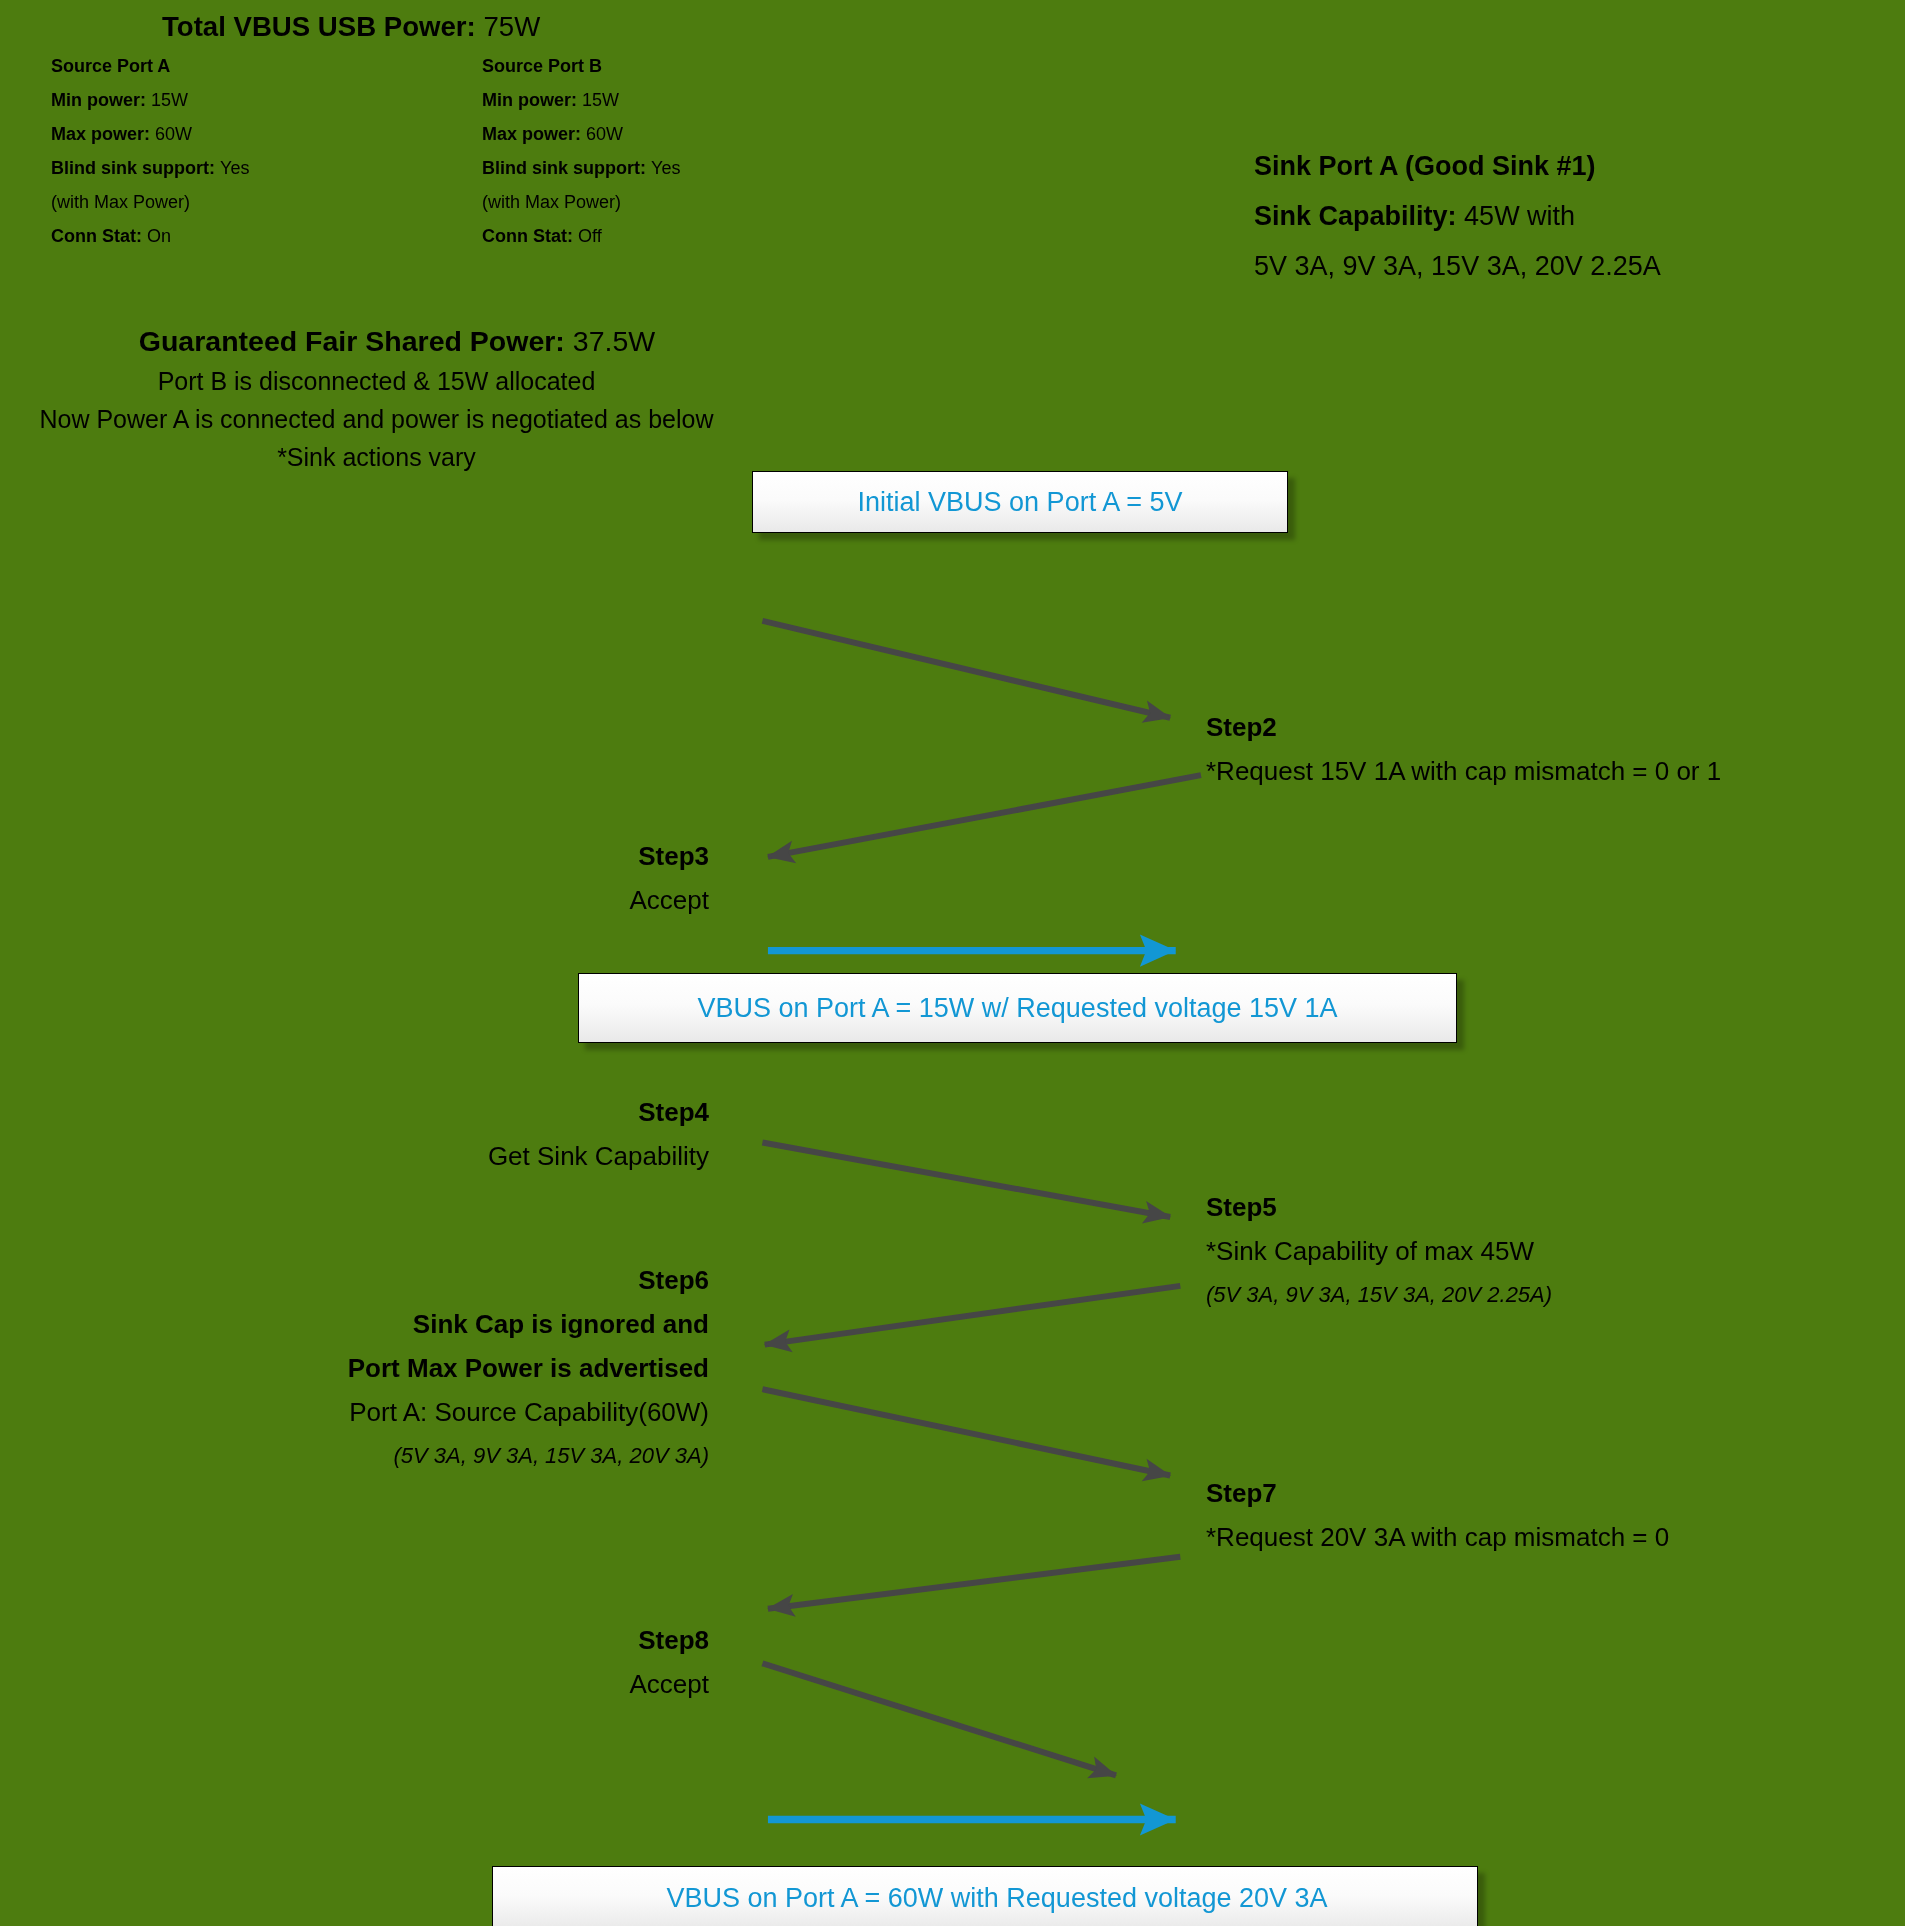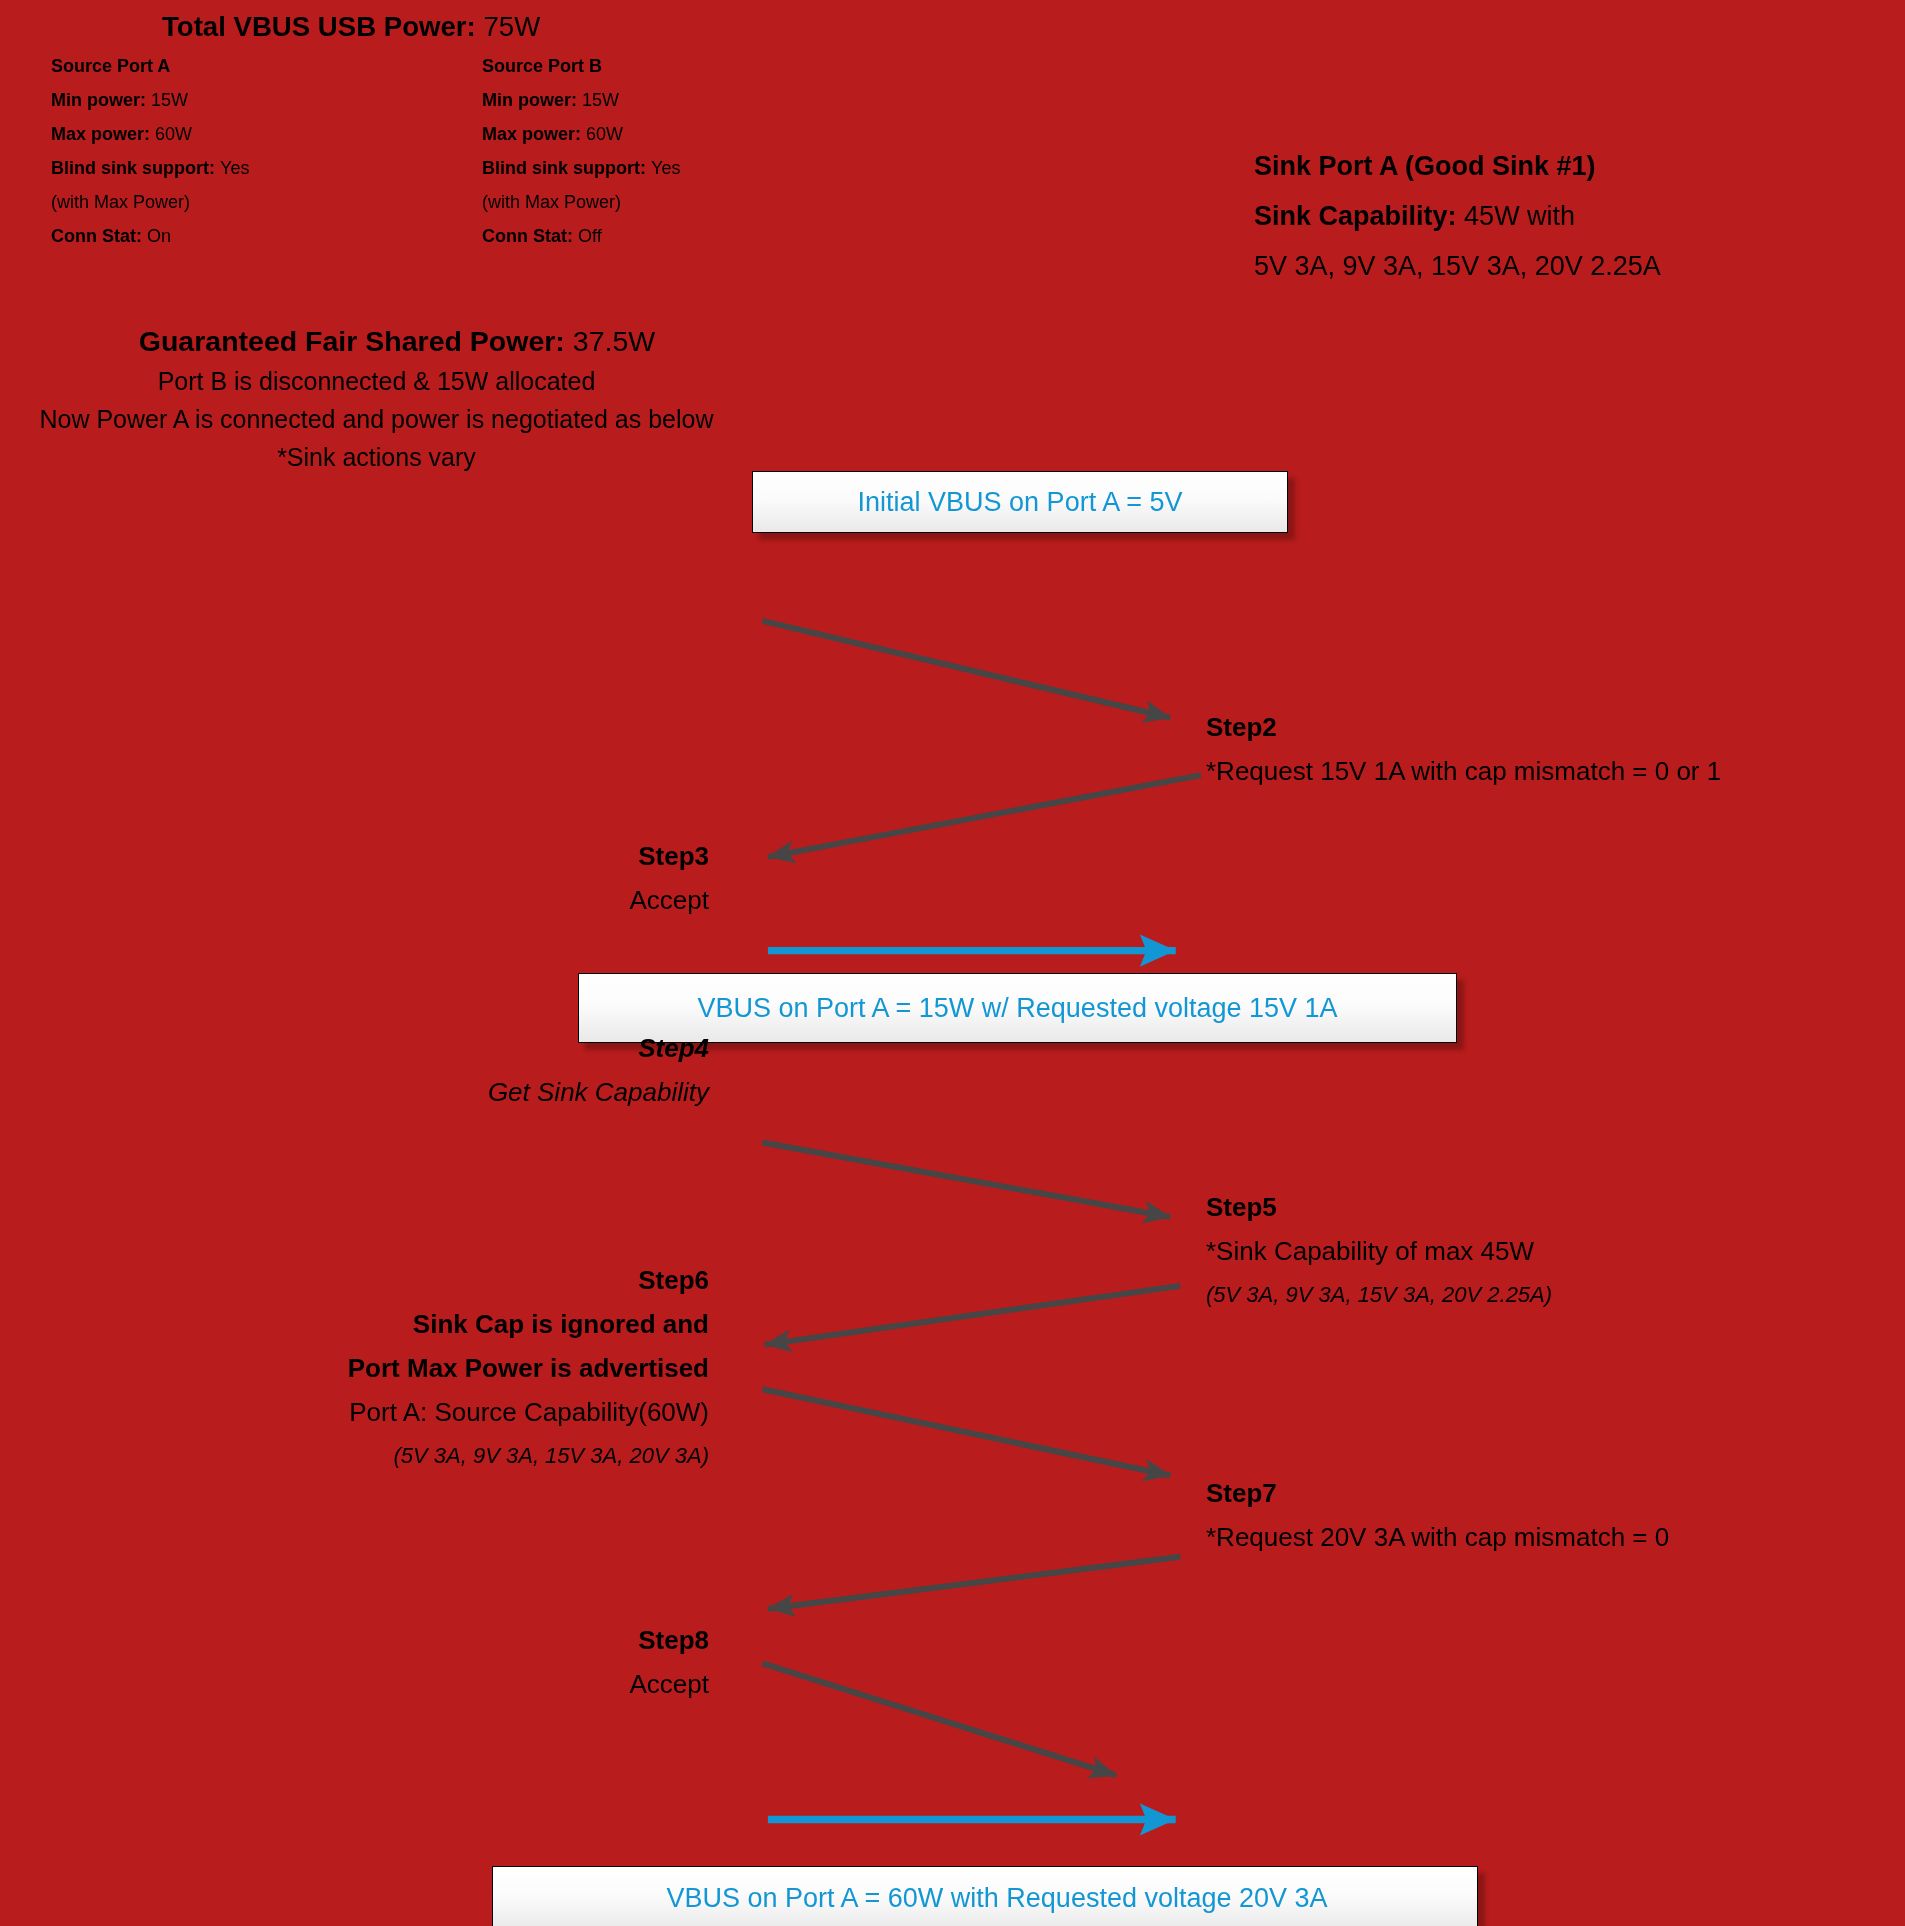--- a/index.html
+++ b/index.html
@@ -1,16 +1,16 @@
 <!DOCTYPE html>
 <html style="--accent: #1297D4; --arrow: #464646;font-size:7.3px"><head>
 <meta charset="utf-8">
 <style>
   html,body{margin:0;padding:0;background:#fff;}
-  #canvas{position:relative;width:1906px;height:1926px;background:#b91c1c;overflow:hidden;
+  #canvas{position:relative;width:1906px;height:1926px;background:#4d7c0f;overflow:hidden;
           font-family:"Liberation Sans",sans-serif;color:#000;}
   .abs{position:absolute;}
   b,.bold{font-weight:bold;}
   .val{margin-left:0.28em;}
   
   #title{left:162px;top:8.3px;font-size:27.6px;line-height:37px;white-space:nowrap;}
   .portcol{top:42px;font-size:18px;line-height:34px;white-space:nowrap;margin-top:7px;}
   #colA{left:51px;}
   #colB{left:482px;}
   #fairshare{left:0;top:322px;width:778px;text-align:center;font-size:28.5px;line-height:39px;white-space:nowrap;margin-left:8px;}
@@ -27,21 +27,21 @@
   #box-mid{left:578px;top:973px;width:877px;height:68px;}
   #box-final{left:492px;top:1866px;width:960px;height:63px;padding-left:24px;}
   
   .sL{position:absolute;left:112px;width:597px;text-align:right;font-size:26px;line-height:44px;white-space:nowrap;}
   .sR{position:absolute;left:1206px;width:700px;text-align:left;font-size:26px;line-height:44px;white-space:nowrap;}
   .t{font-weight:bold;}
   .i{font-style:italic;font-size:22px;}
   #step1{top:523px;line-height:42px;}
   #step2{top:705px;}
   #step3{top:834px;}
-  #step4{top:1026px;font-style:italic;}
+  #step4{top:1090px;}
   #step5{top:1185px;}
   #step6{top:1258px;}
   #step7{top:1471px;}
   #step8{top:1618px;}
   #arrows{position:absolute;left:0;top:0;width:1906px;height:1926px;pointer-events:none;}
   .darrow{stroke:var(--arrow,#464646);stroke-width:13px;fill:none;}
   .barrow{stroke:var(--accent,#1297D4);stroke-width:16px;fill:none;}
 </style>
 </head>
 <body>

